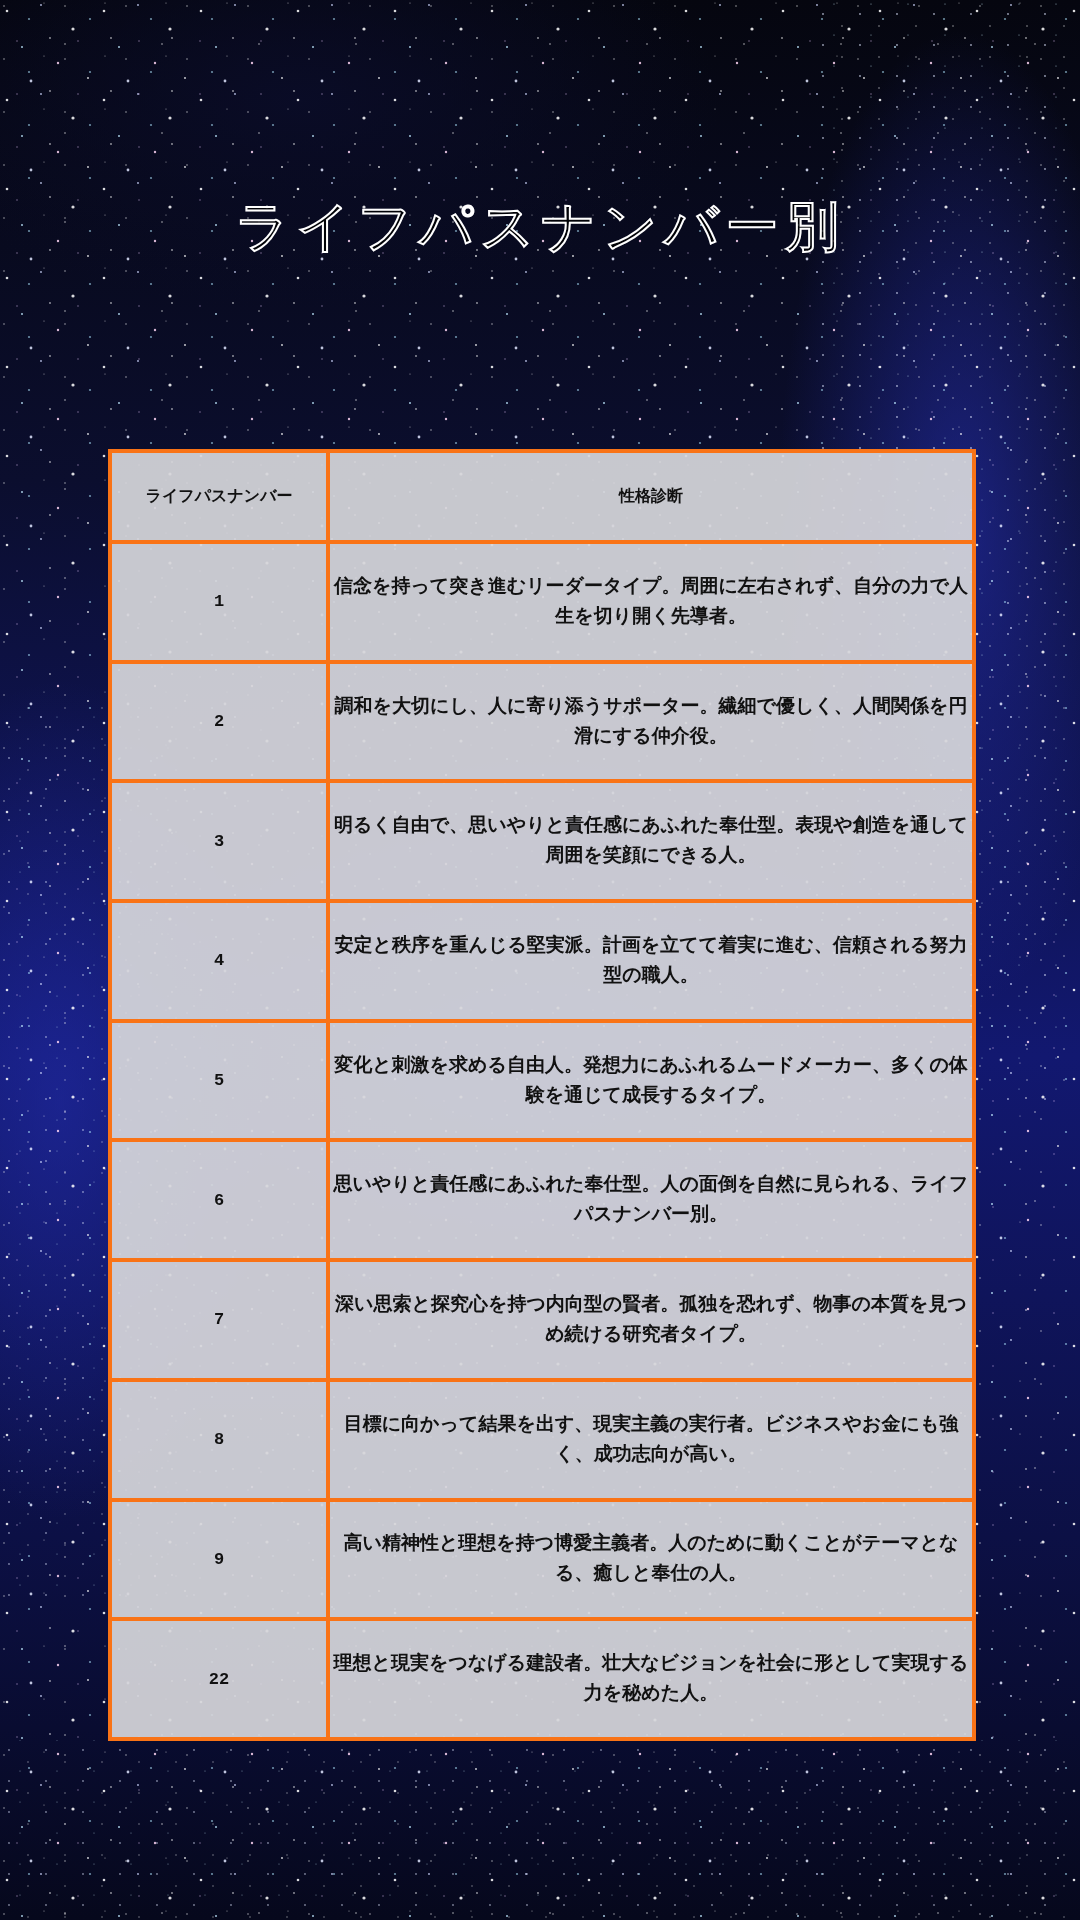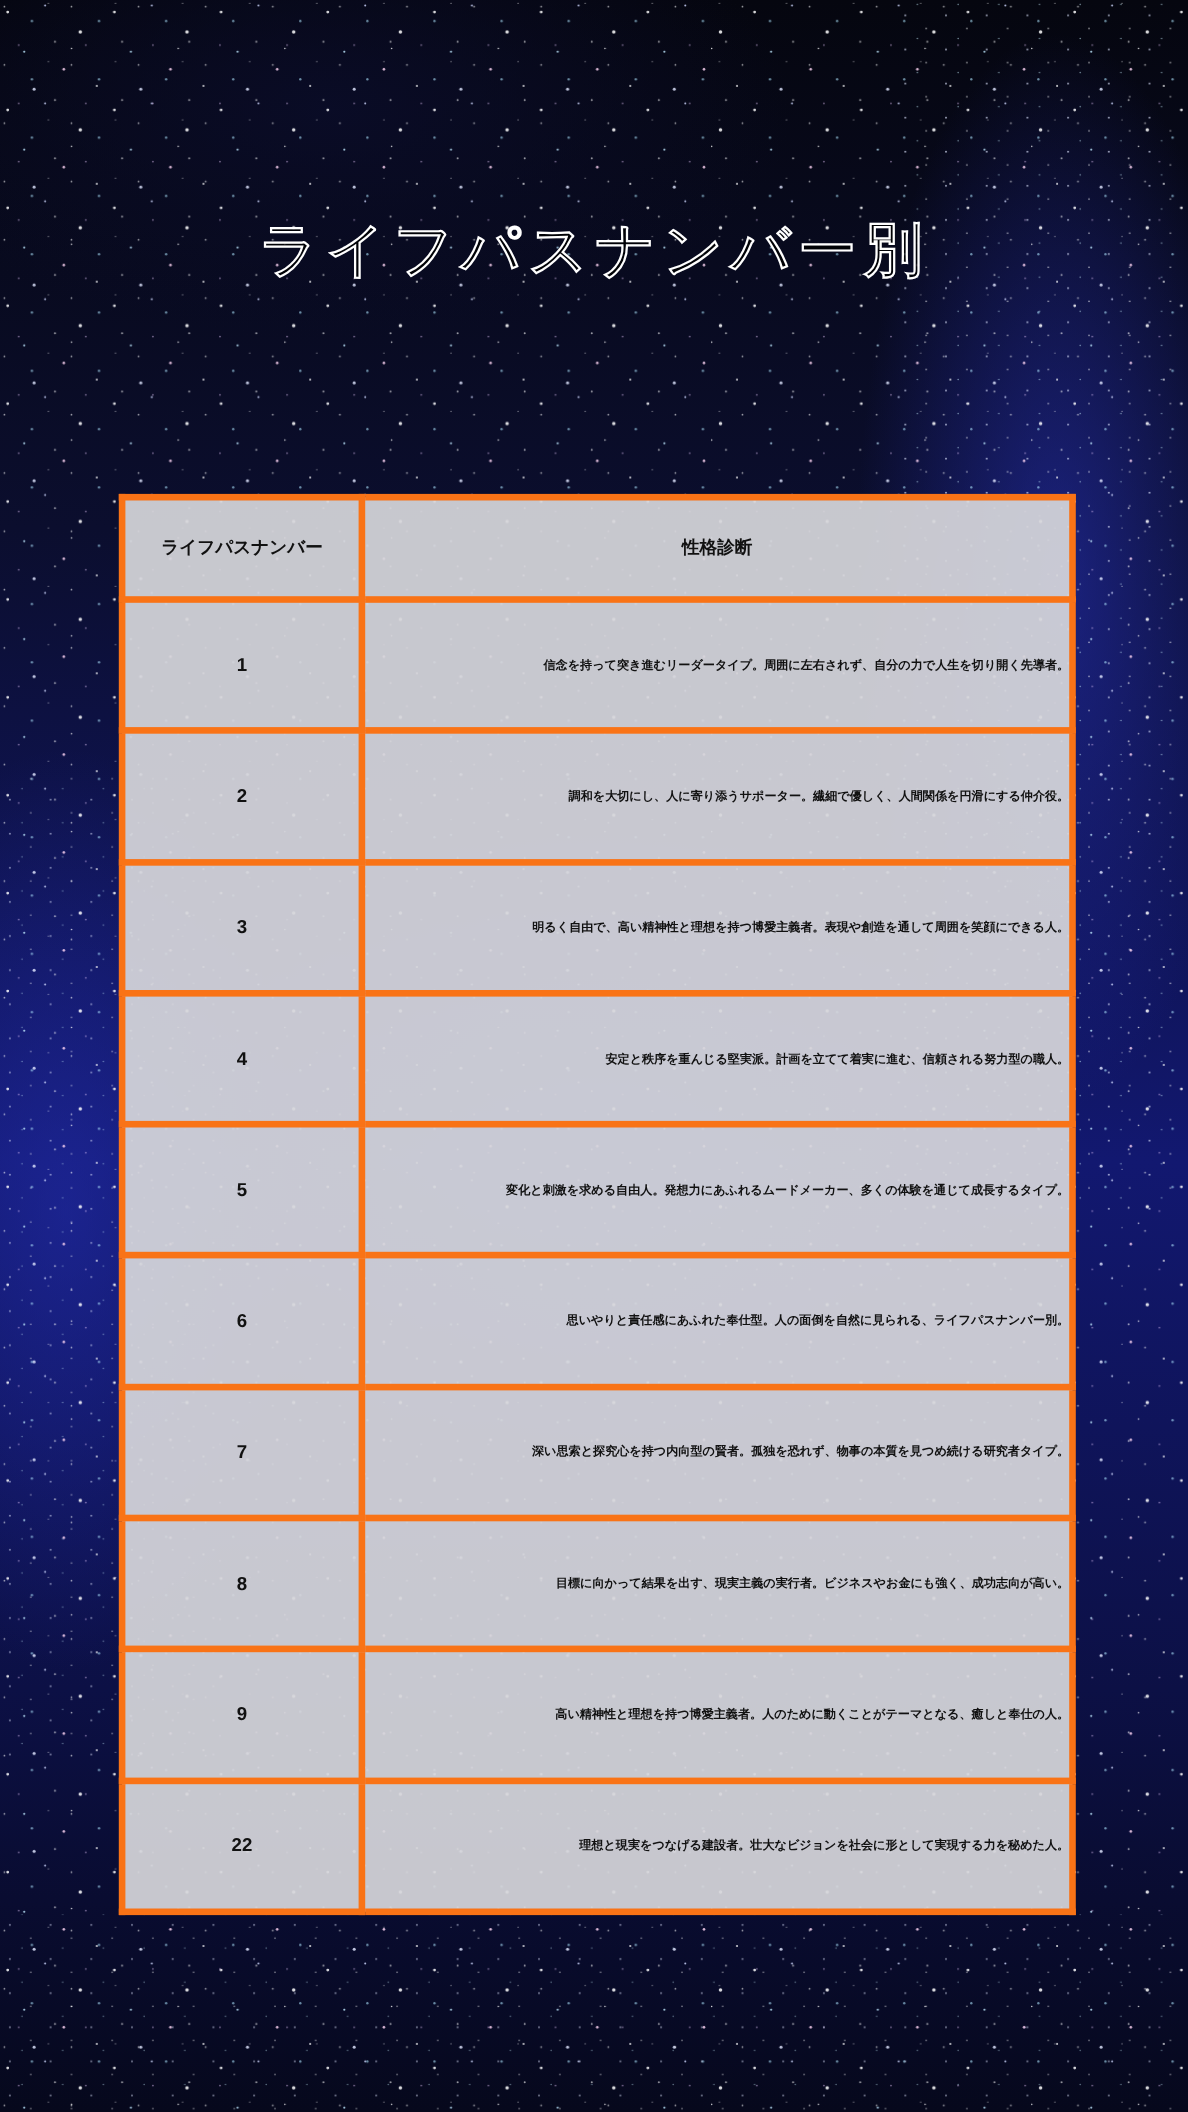--- a/index.html
+++ b/index.html
@@ -50,46 +50,47 @@
     width: 864px;
     height: 1292px;
   }
   table.lp {
     border-collapse: collapse;
     width: 864px;
     height: 1292px;
     table-layout: fixed;
   }
   table.lp td, table.lp th {
-    border: 6px solid #f97316;
+    border: 4px solid #f97316;
     background: rgba(214,214,218,0.93);
     color: #111111;
     padding: 0;
     vertical-align: middle;
+    font-family: Liberation Mono, monospace;
   }
   table.lp th {
     height: 87px;
     font-size: 16px;
     font-weight: bold;
     text-align: center;
   }
   table.lp td {
     height: 97px;
   }
   col.c1 { width: 218px; }
   col.c2 { width: 646px; }
   td.num {
     text-align: center;
     font-size: 17px;
     font-weight: bold;
     font-family: "Liberation Sans", sans-serif;
   }
   td.desc {
-    text-align: right;
-    font-size: 11px;
+    text-align: center;
+    font-size: 19px;
     font-weight: bold;
     line-height: 30px;
     padding-left: 22px;
     padding-right: 18px;
   }
 </style>
 </head>
 <body>
 
 <svg class="stars" width="1080" height="1920" viewBox="0 0 1080 1920" xmlns="http://www.w3.org/2000/svg">
@@ -144,21 +145,21 @@
       <tr>
         <td class="num">1</td>
         <td class="desc">信念を持って突き進むリーダータイプ。周囲に左右されず、自分の力で人生を切り開く先導者。</td>
       </tr>
       <tr>
         <td class="num">2</td>
         <td class="desc">調和を大切にし、人に寄り添うサポーター。繊細で優しく、人間関係を円滑にする仲介役。</td>
       </tr>
       <tr>
         <td class="num">3</td>
-        <td class="desc">明るく自由で、高い精神性と理想を持つ博愛主義者。表現や創造を通して周囲を笑顔にできる人。</td>
+        <td class="desc">明るく自由で、思いやりと責任感にあふれた奉仕型。表現や創造を通して周囲を笑顔にできる人。</td>
       </tr>
       <tr>
         <td class="num">4</td>
         <td class="desc">安定と秩序を重んじる堅実派。計画を立てて着実に進む、信頼される努力型の職人。</td>
       </tr>
       <tr>
         <td class="num">5</td>
         <td class="desc">変化と刺激を求める自由人。発想力にあふれるムードメーカー、多くの体験を通じて成長するタイプ。</td>
       </tr>
       <tr>

